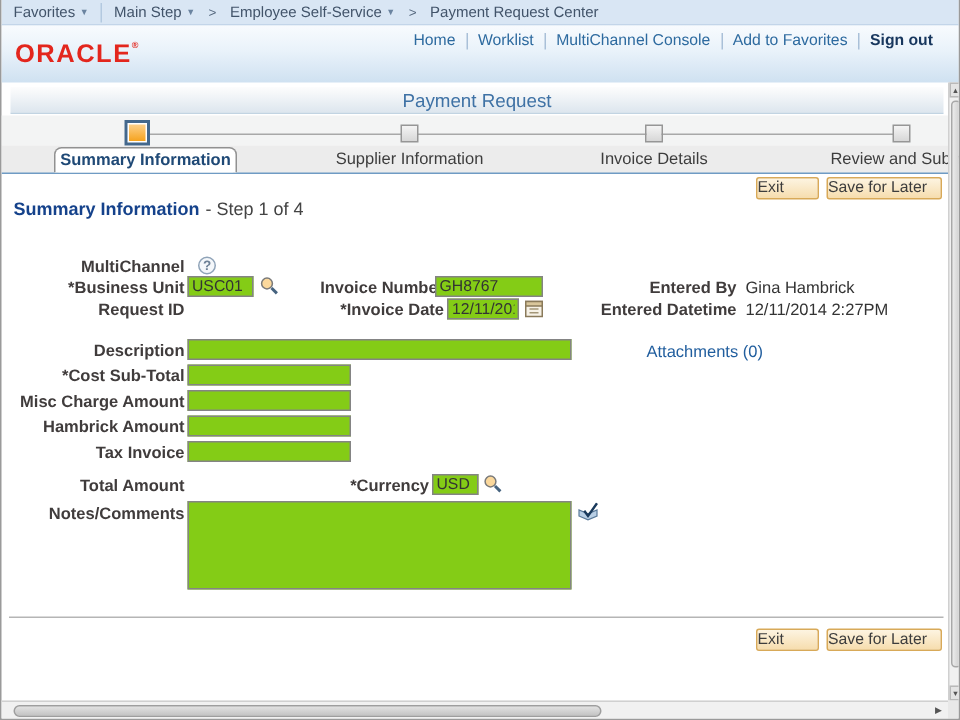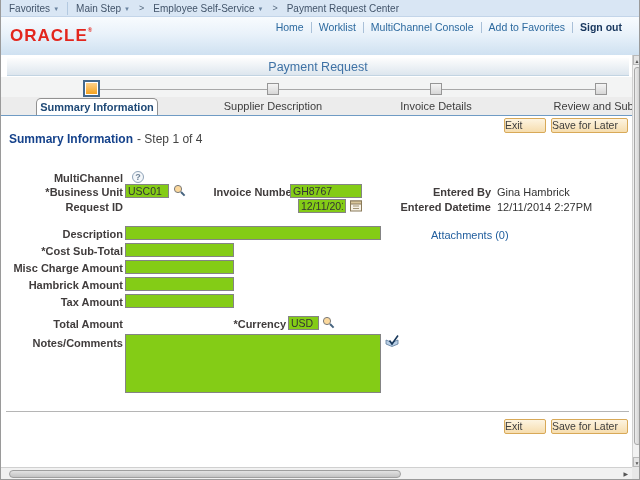--- a/index.html
+++ b/index.html
@@ -126,21 +126,21 @@
   <div class="band-tabs"></div>
   <div class="step-line"></div>
   <div class="sq-active">
       <div class="fill"></div>
     </div>
   <div class="sq" style="left:266px;"></div>
   <div class="sq" style="left:429px;"></div>
   <div class="sq" style="left:594px;"></div>
 
   <div class="tab-active">Summary Information</div>
-  <span class="tab-label" style="left:272px;">Supplier Description</span>
+  <span class="tab-label" style="left:272px;">Supplier Information</span>
   <span class="tab-label" style="left:435px;">Invoice Details</span>
   <span class="tab-label" style="left:600px;">Review and Submit</span>
 
   <div class="btn" style="left:503px; top:118px; width:42px;">Exit</div>
   <div class="btn" style="left:550px; top:118px; width:77px;">Save for Later</div>
 
   <div class="section-head">
     <span class="t">Summary Information</span><span class="s">- Step 1 of 4</span>
   </div>
 
@@ -154,20 +154,21 @@
       <line x1="8" y1="8" x2="11.6" y2="11.6" stroke="#46637f" stroke-width="2"></line>
     </svg>
 
   <span class="lbl" style="left:180px; top:186px; width:115px;">Invoice Number</span>
   <input class="inp" style="left: 289px; top: 184px; width: 72px;" value="GH8767">
 
   <span class="lbl" style="left:380px; top:186px; width:110px;">Entered By</span>
   <span class="val" style="left:496px; top:186px;">Gina Hambrick</span>
 
   <span class="lbl" style="left:0; top:201px; width:122px;">Request ID</span>
+  <span class="lbl" style="left:180px; top:201px; width:115px;">*Invoice Date</span>
   <input class="inp" style="left: 297px; top: 199px; width: 48px;" value="12/11/2014">
   <svg class="icon" style="left:349px; top:199px;" width="12" height="13" viewBox="0 0 12 13">
       <rect x="0.5" y="2" width="11" height="10" fill="#f6f1e6" stroke="#8a7a5a"></rect>
       <rect x="0.5" y="2" width="11" height="3" fill="#d9c69b" stroke="#8a7a5a"></rect>
       <line x1="3" y1="7" x2="9" y2="7" stroke="#a39677"></line>
       <line x1="3" y1="9.5" x2="9" y2="9.5" stroke="#a39677"></line>
     </svg>
 
   <span class="lbl" style="left:380px; top:201px; width:110px;">Entered Datetime</span>
   <span class="val" style="left:496px; top:201px;">12/11/2014  2:27PM</span>
@@ -178,21 +179,21 @@
 
   <span class="lbl" style="left:0; top:245px; width:122px;">*Cost Sub-Total</span>
   <input class="inp" style="left: 124px; top: 243px; width: 109px;">
 
   <span class="lbl" style="left:0; top:262px; width:122px;">Misc Charge Amount</span>
   <input class="inp" style="left: 124px; top: 260px; width: 109px;">
 
   <span class="lbl" style="left:0; top:279px; width:122px;">Hambrick Amount</span>
   <input class="inp" style="left: 124px; top: 277px; width: 109px;">
 
-  <span class="lbl" style="left:0; top:296px; width:122px;">Tax Amount</span>
+  <span class="lbl" style="left:0; top:296px; width:122px;">Tax Invoice</span>
   <input class="inp" style="left: 124px; top: 294px; width: 109px;">
 
   <span class="lbl" style="left:0; top:318px; width:122px;">Total Amount</span>
   <span class="lbl" style="left:180px; top:318px; width:105px;">*Currency</span>
   <input class="inp" style="left: 287px; top: 316px; width: 31px;" value="USD">
   <svg class="icon" style="left:321px; top:316px;" width="13" height="13" viewBox="0 0 13 13">
       <circle cx="5" cy="5" r="3.6" fill="#fbd89c" stroke="#7a7a7a" stroke-width="1"></circle>
       <line x1="8" y1="8" x2="11.6" y2="11.6" stroke="#46637f" stroke-width="2"></line>
     </svg>
 

